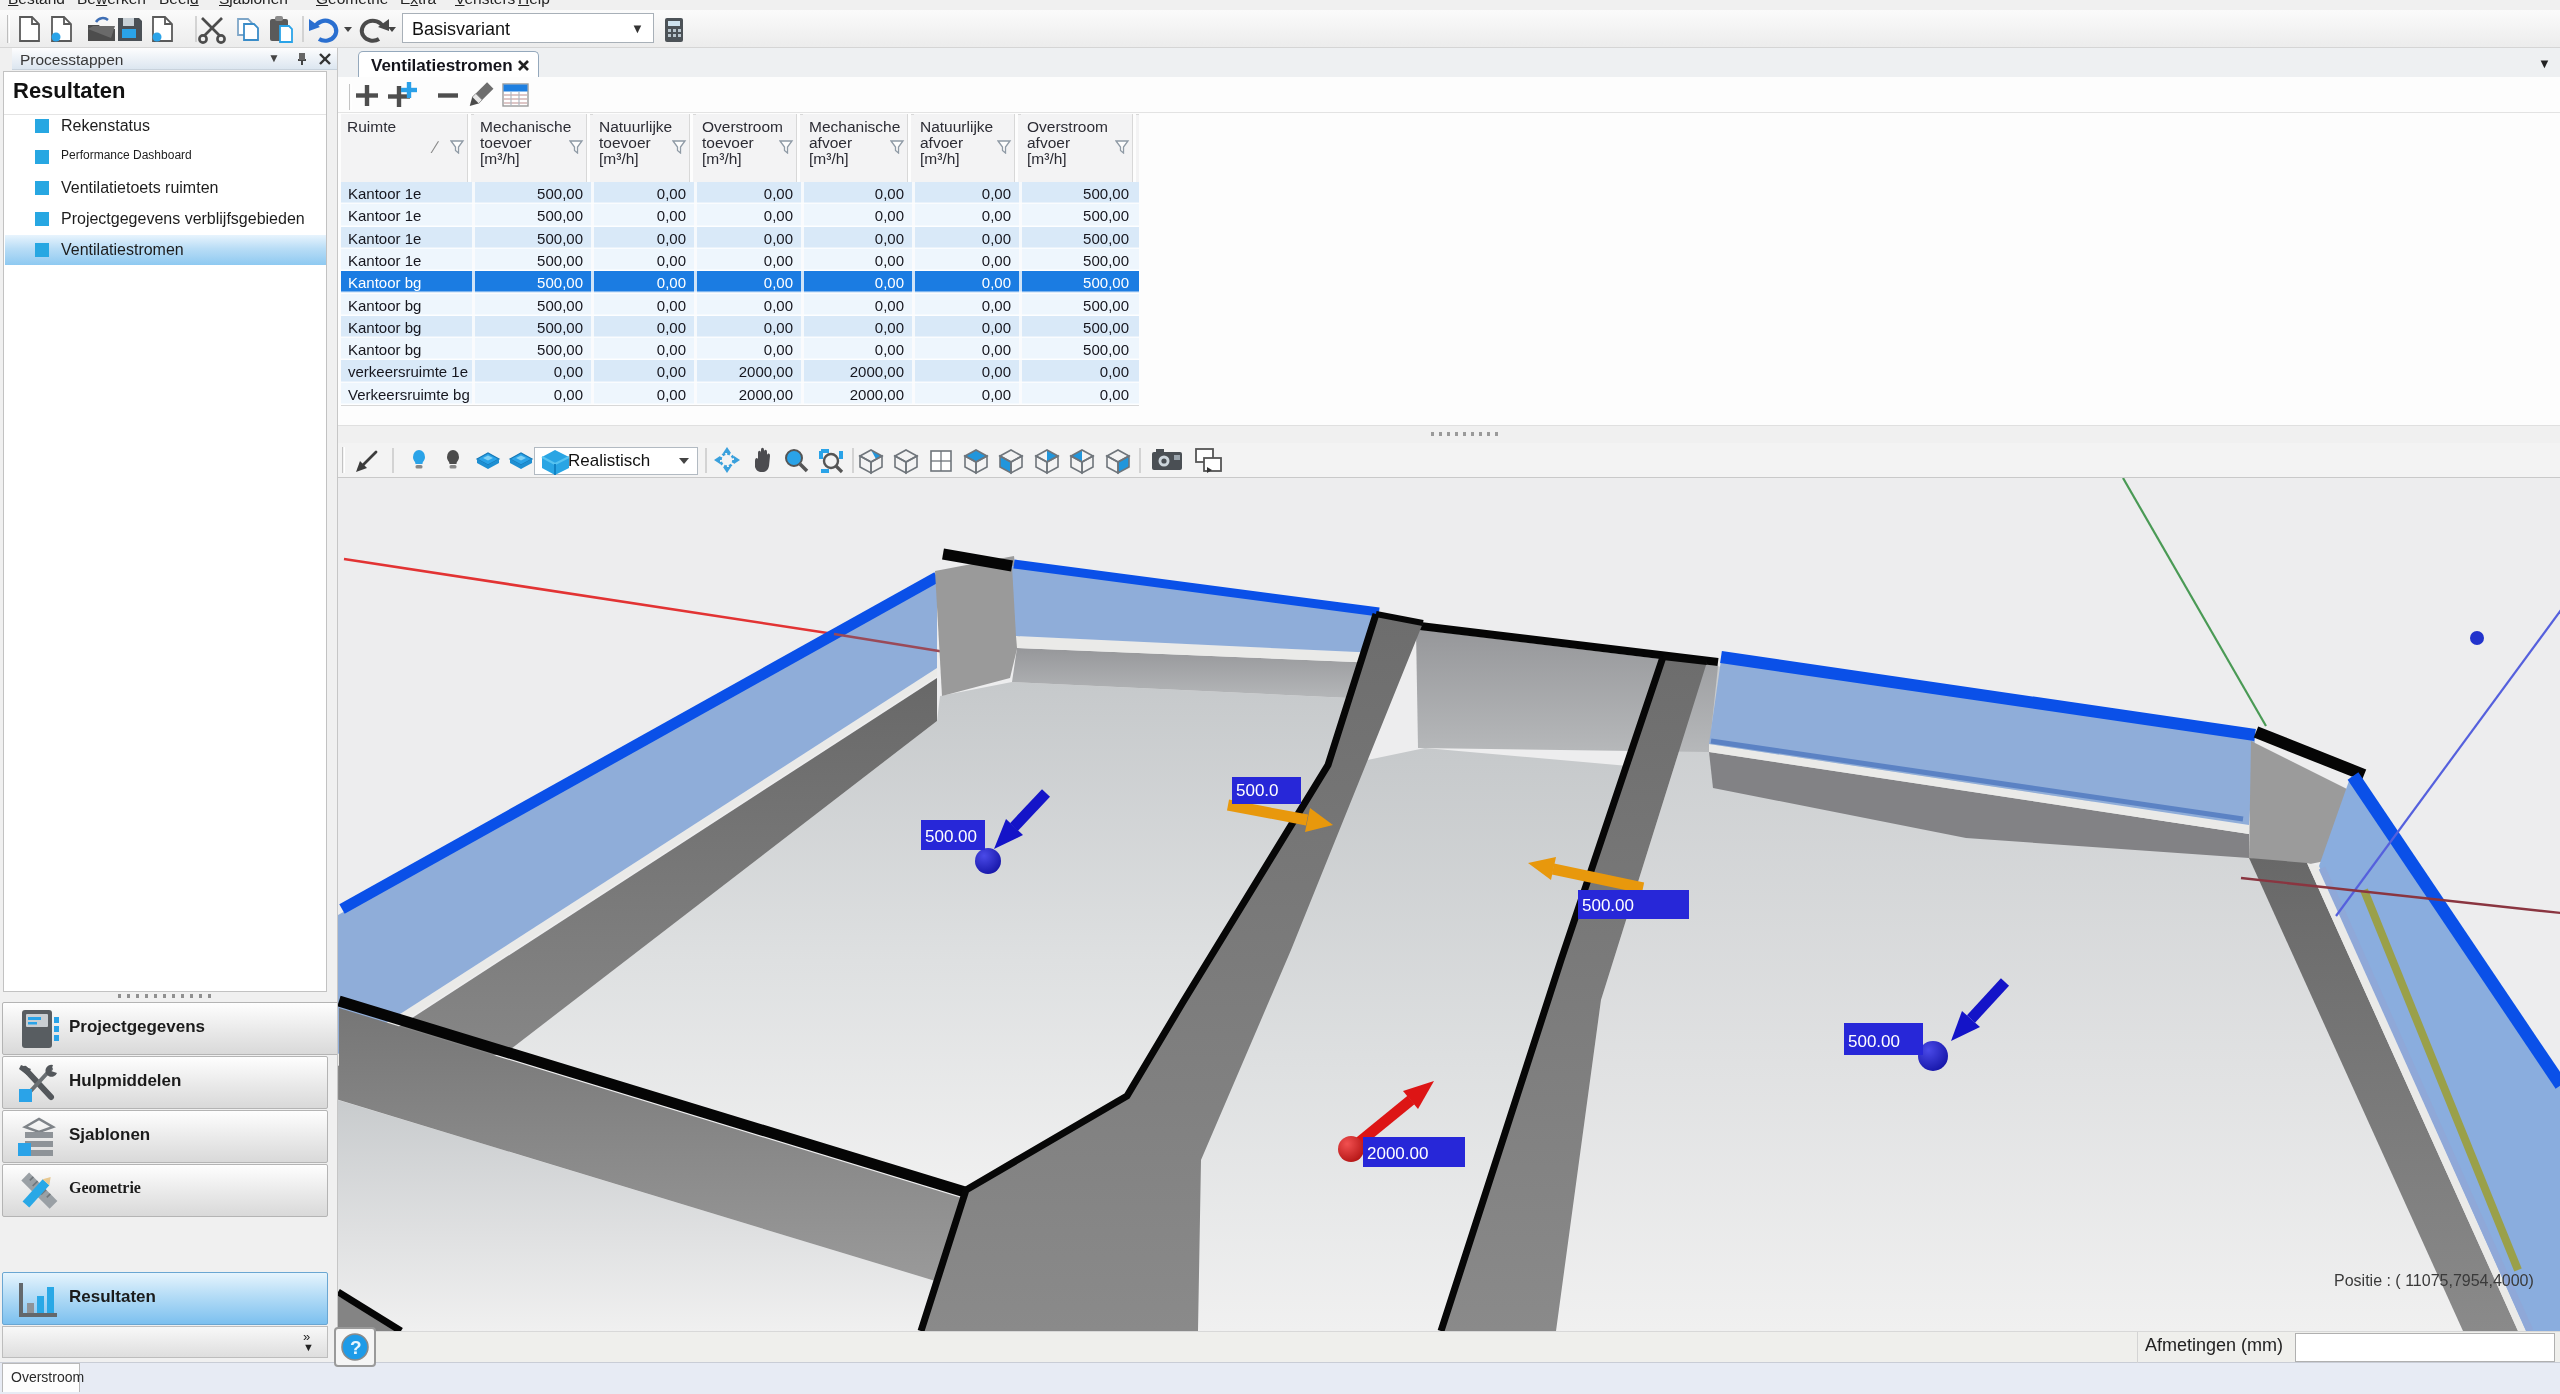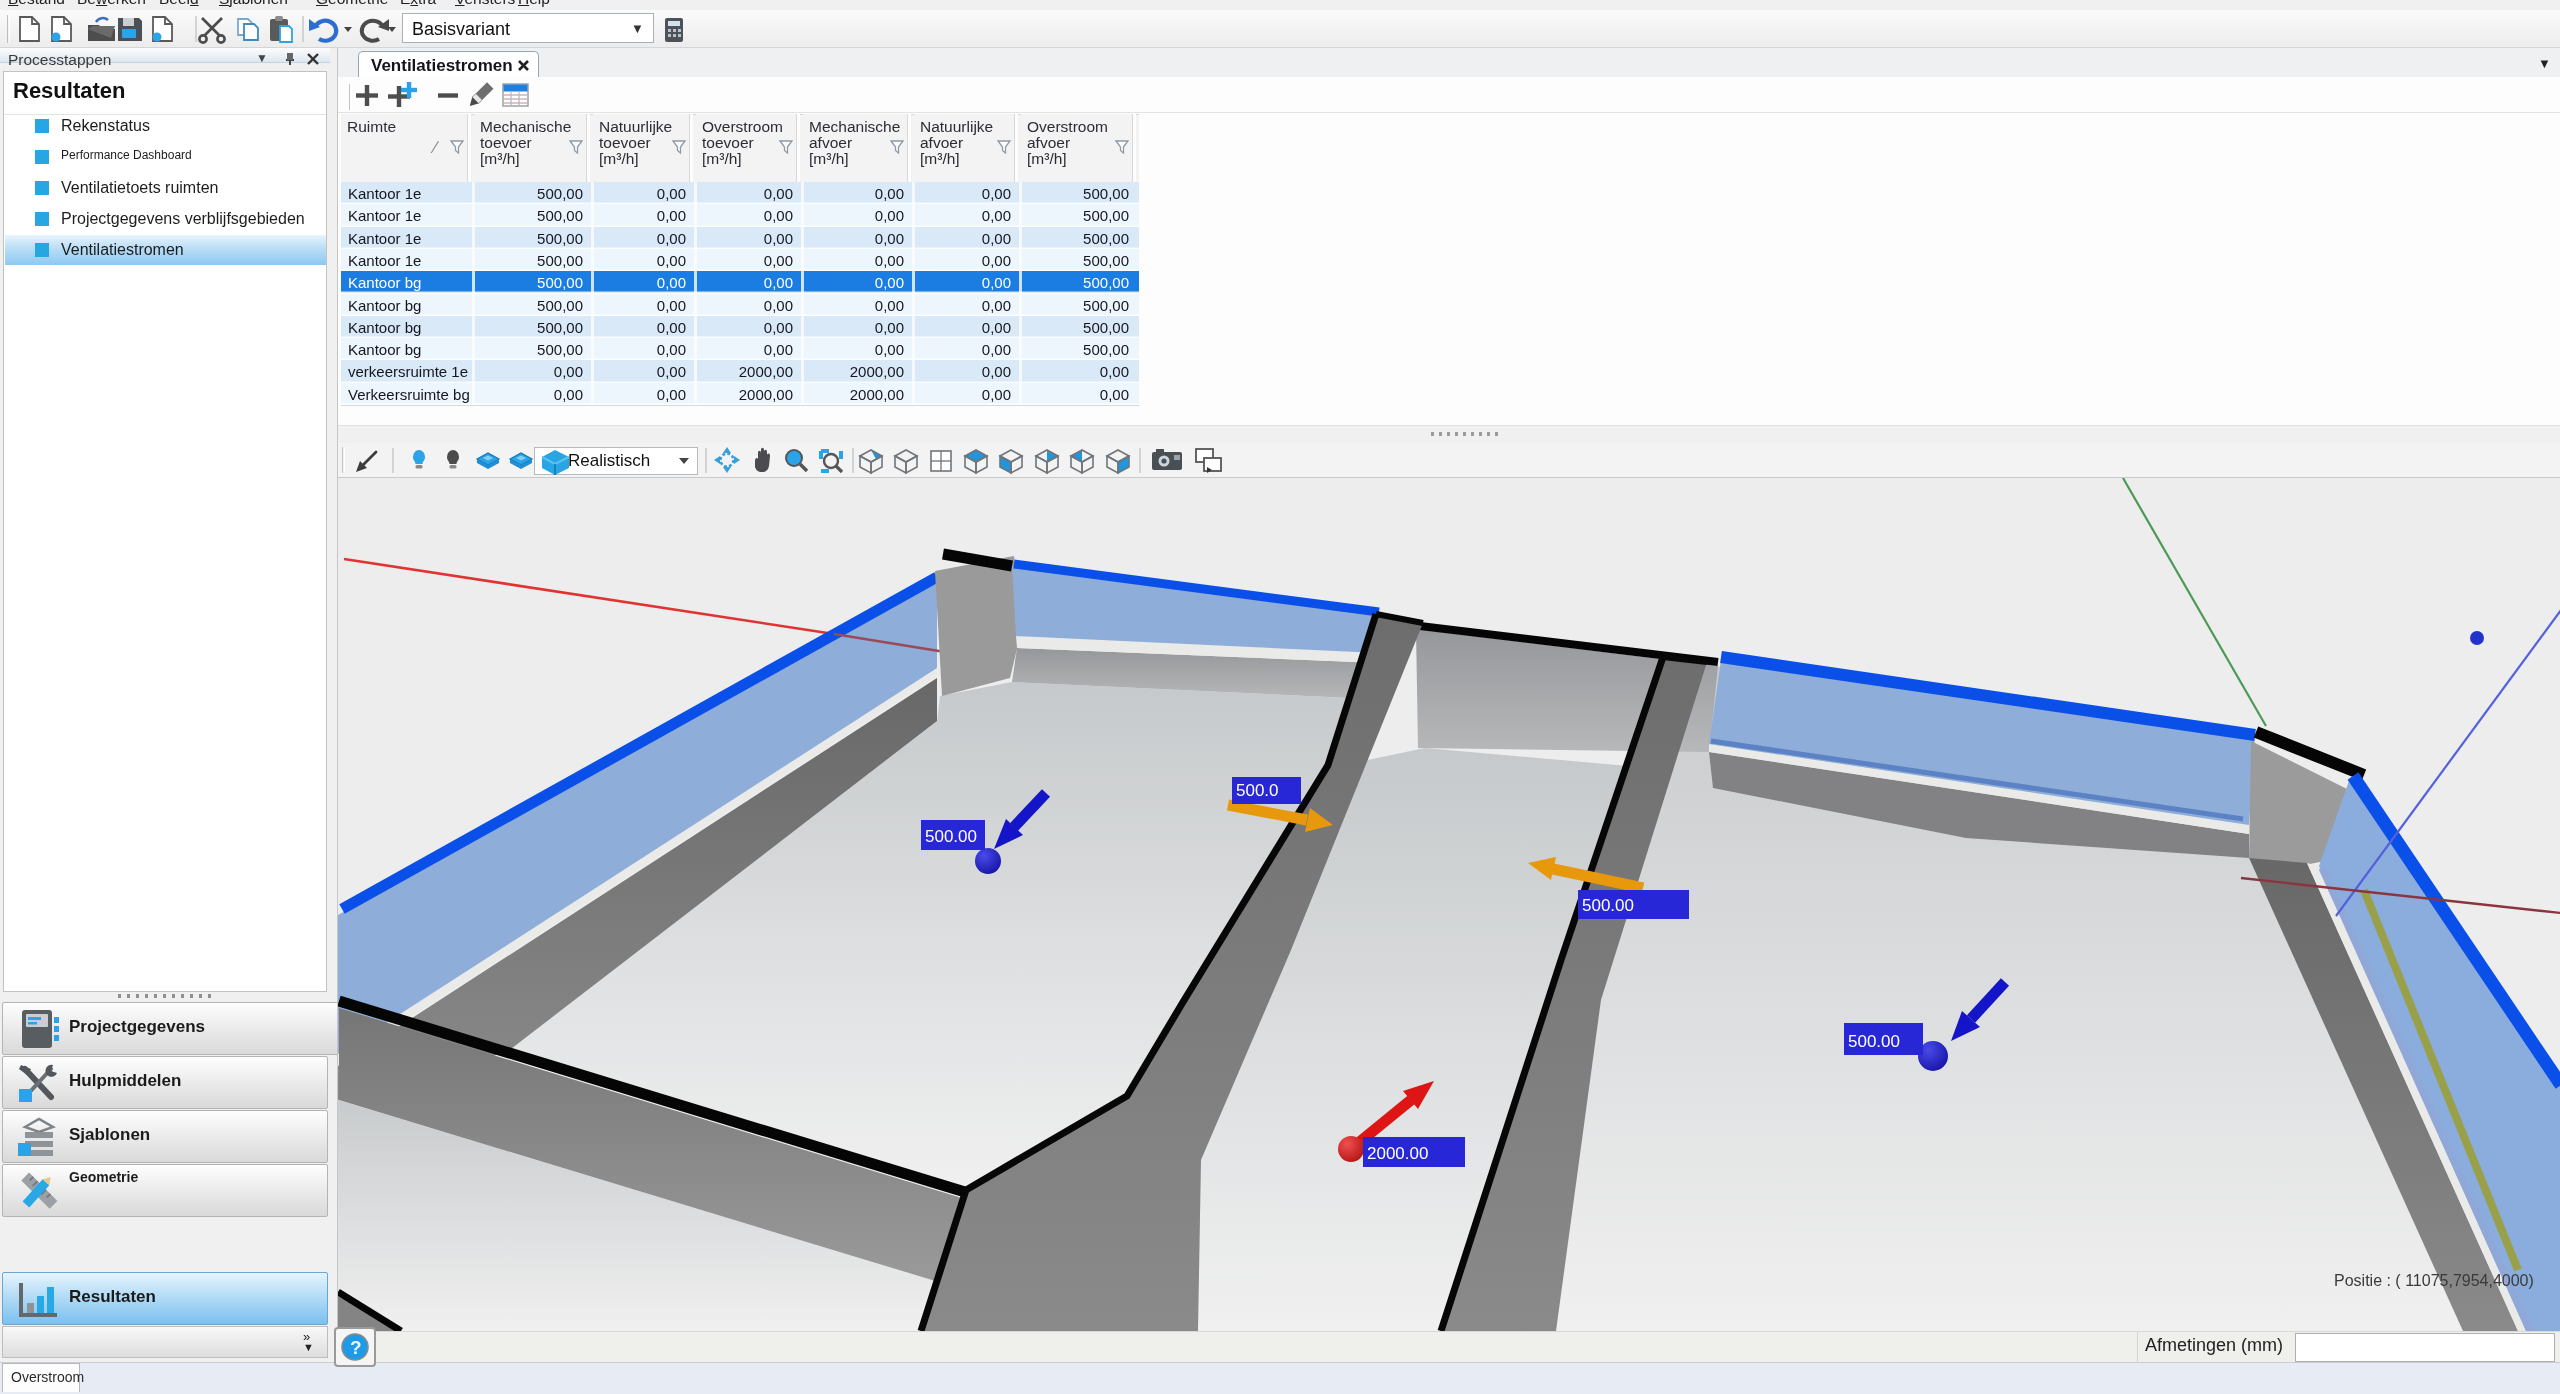--- a/index.html
+++ b/index.html
@@ -67,21 +67,21 @@
           <rect x="5" y="11" width="3" height="3"></rect>
           <rect x="10" y="11" width="3" height="3"></rect>
           <rect x="15" y="11" width="3" height="3"></rect>
           <rect x="5" y="16" width="3" height="3"></rect>
           <rect x="10" y="16" width="3" height="3"></rect>
           <rect x="15" y="16" width="3" height="3"></rect>
         </g>
       </svg>
 </div>
 <div class="abs" style="left:0;top:48px;width:330px;height:1346px;background:#f0f0f0;">
-<div class="abs" style="left:0;top:0;width:330px;height:15px;background:linear-gradient(#fdfdfe,#dce6f0);border-bottom:1px solid #c8d2dc;font-size:15.5px;color:#3a3a3a;">
+<div class="abs" style="left:12px;top:0;width:330px;height:22px;background:linear-gradient(#fdfdfe,#dce6f0);border-bottom:1px solid #c8d2dc;font-size:15.5px;color:#3a3a3a;">
         <span class="abs" style="left:8px;top:3px;">Processtappen</span>
         <span class="abs" style="left:256px;top:3px;font-size:12px;color:#444;">▼</span>
         <svg class="abs" style="left:282px;top:3px;" width="16" height="16">
           <g stroke="#444" stroke-width="2" fill="none">
             <line x1="8" y1="2" x2="8" y2="9"></line>
             <line x1="4" y1="9" x2="12" y2="9"></line>
             <line x1="8" y1="9" x2="8" y2="14"></line>
             <rect x="5" y="2" width="6" height="7" fill="#666" stroke="none"></rect>
           </g>
         </svg>
@@ -156,21 +156,21 @@
               <line x1="22" y1="16" x2="22" y2="21"></line>
               <line x1="28" y1="16" x2="28" y2="23"></line>
               <line x1="34" y1="16" x2="34" y2="21"></line>
             </g>
           </g>
           <g transform="rotate(-48 22 24)">
             <rect x="6" y="19" width="30" height="9" fill="#29a8e6"></rect>
             <path d="M36,19 l7,4.5 -7,4.5 z" fill="#e8c890"></path>
           </g>
         </svg>
-<div class="abs" style="left:66px;top:4px;font-size:14px;font-weight:bold;color:#1b1b1b;">Geometrie</div>
+<div class="abs" style="left:66px;top:14px;font-size:16px;font-weight:bold;color:#1b1b1b;font-family:Liberation Serif, serif;">Geometrie</div>
       </div>
 <div class="abs" style="left:2px;top:1224px;width:326px;height:53px;background:linear-gradient(#e6f4fd,#b4dcf6 45%,#7cc0ef);border:1px solid #6aa6d2;border-radius:2px;">
 <svg class="abs" style="left:12px;top:4px;" width="48" height="45" viewBox="0 0 48 45">
           <path d="M6,6 v32 h36" fill="none" stroke="#63686c" stroke-width="4"></path>
           <rect x="12" y="26" width="7" height="10" fill="#8e9398"></rect>
           <rect x="22" y="19" width="7" height="17" fill="#29a8e6"></rect>
           <rect x="32" y="10" width="7" height="26" fill="#29a8e6"></rect>
         </svg>
 <div class="abs" style="left:66px;top:14px;font-size:17px;font-weight:bold;color:#1b1b1b;">Resultaten</div>
       </div>

